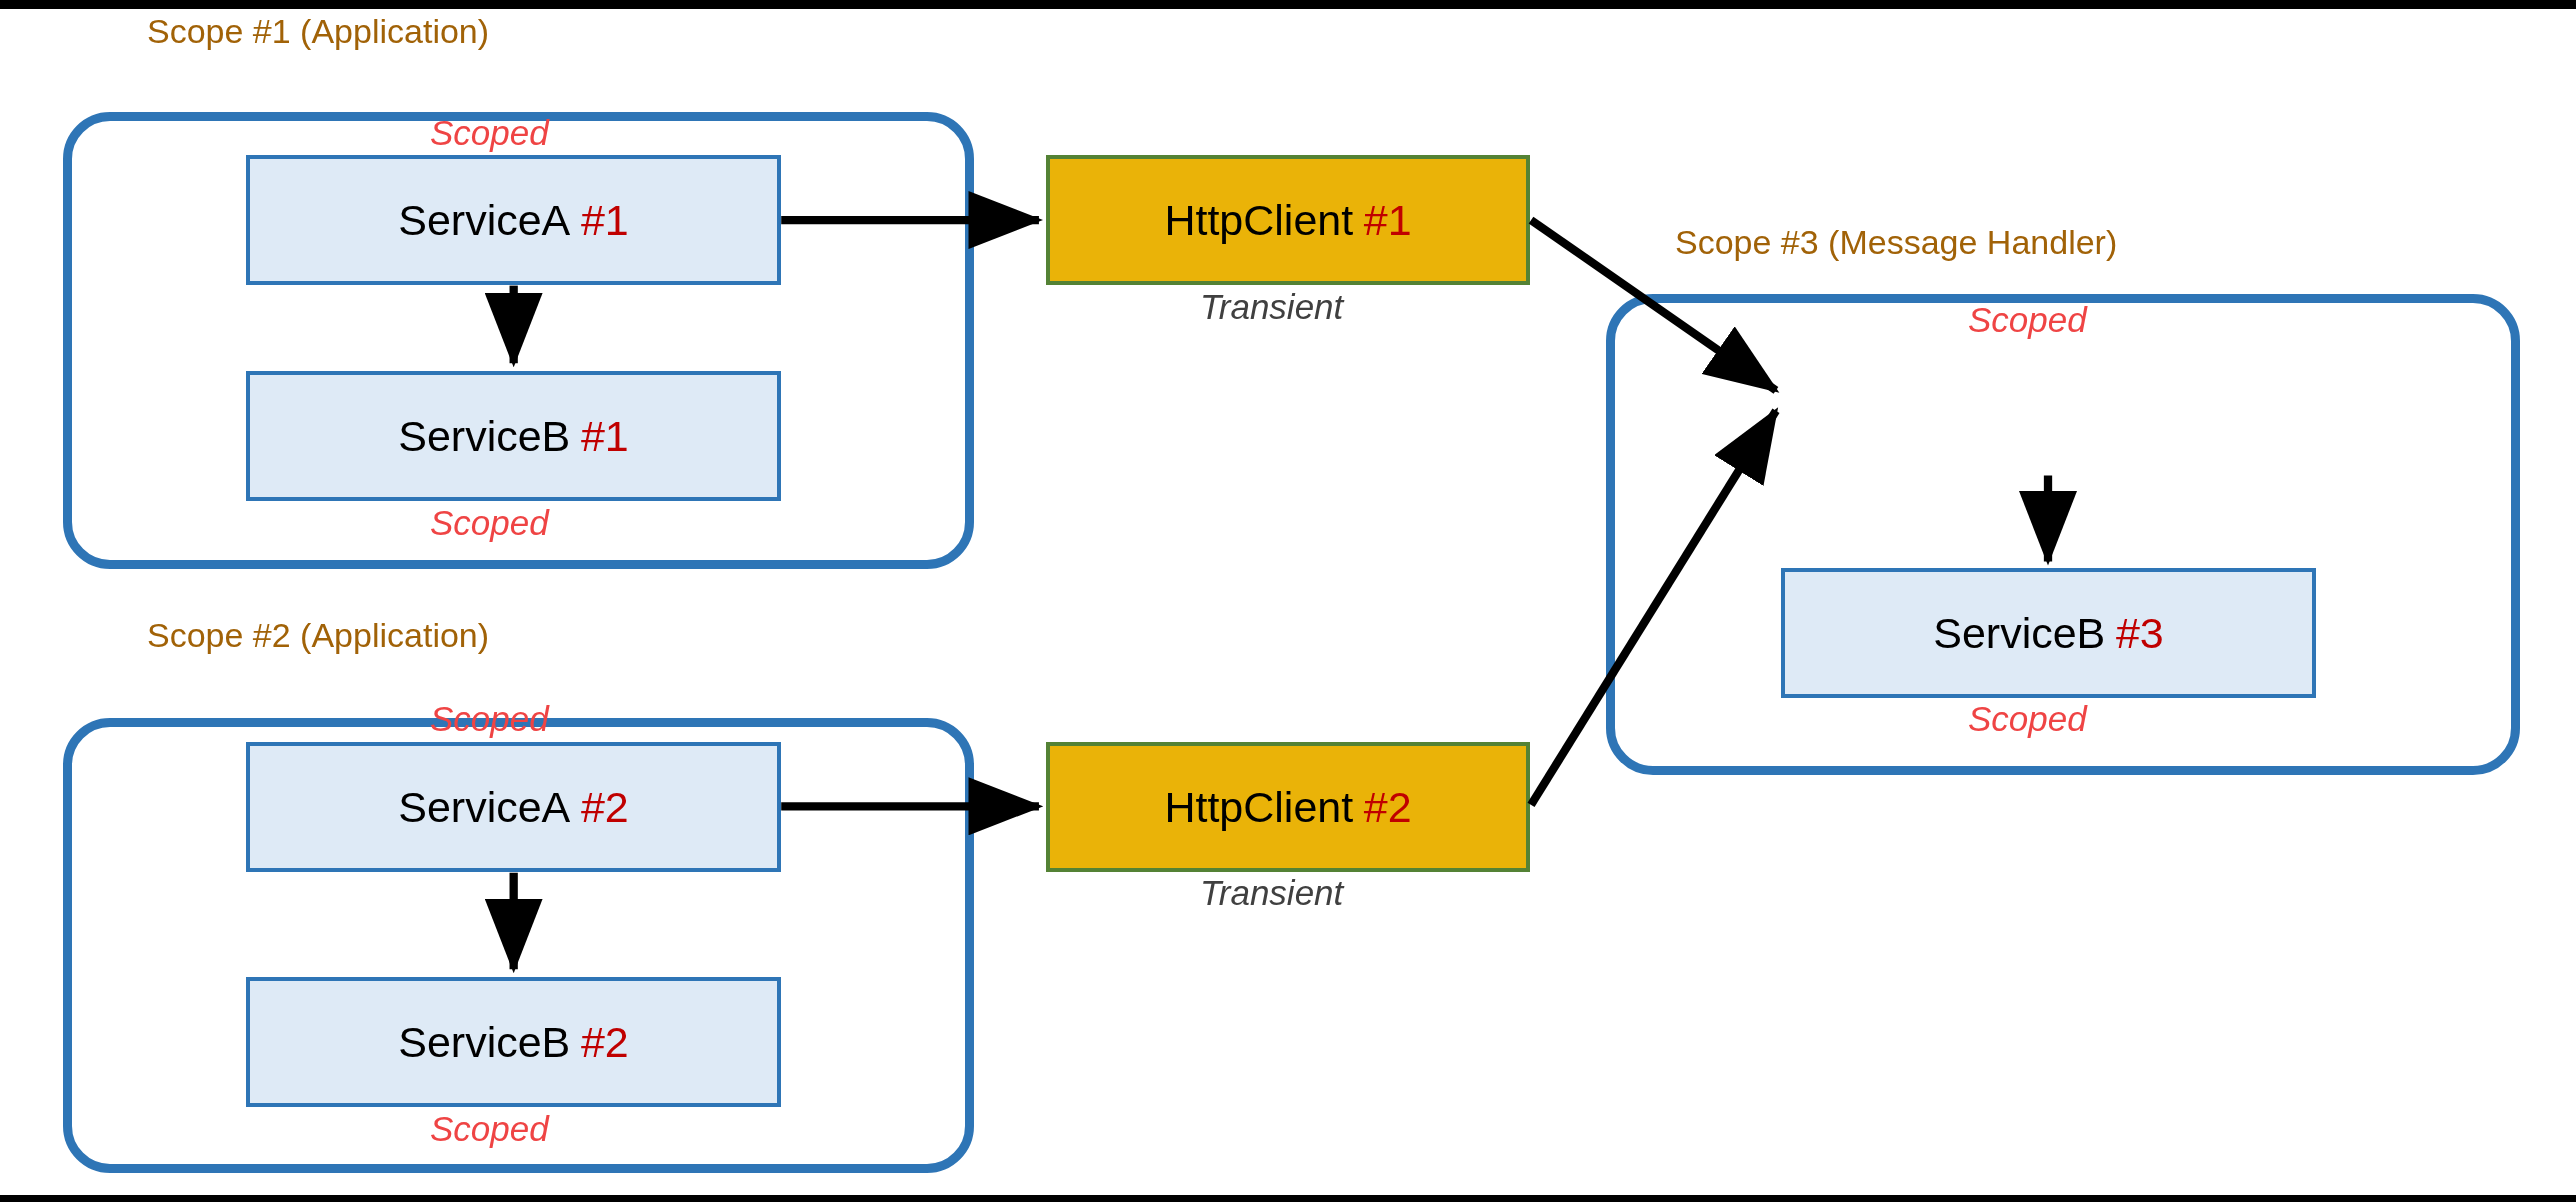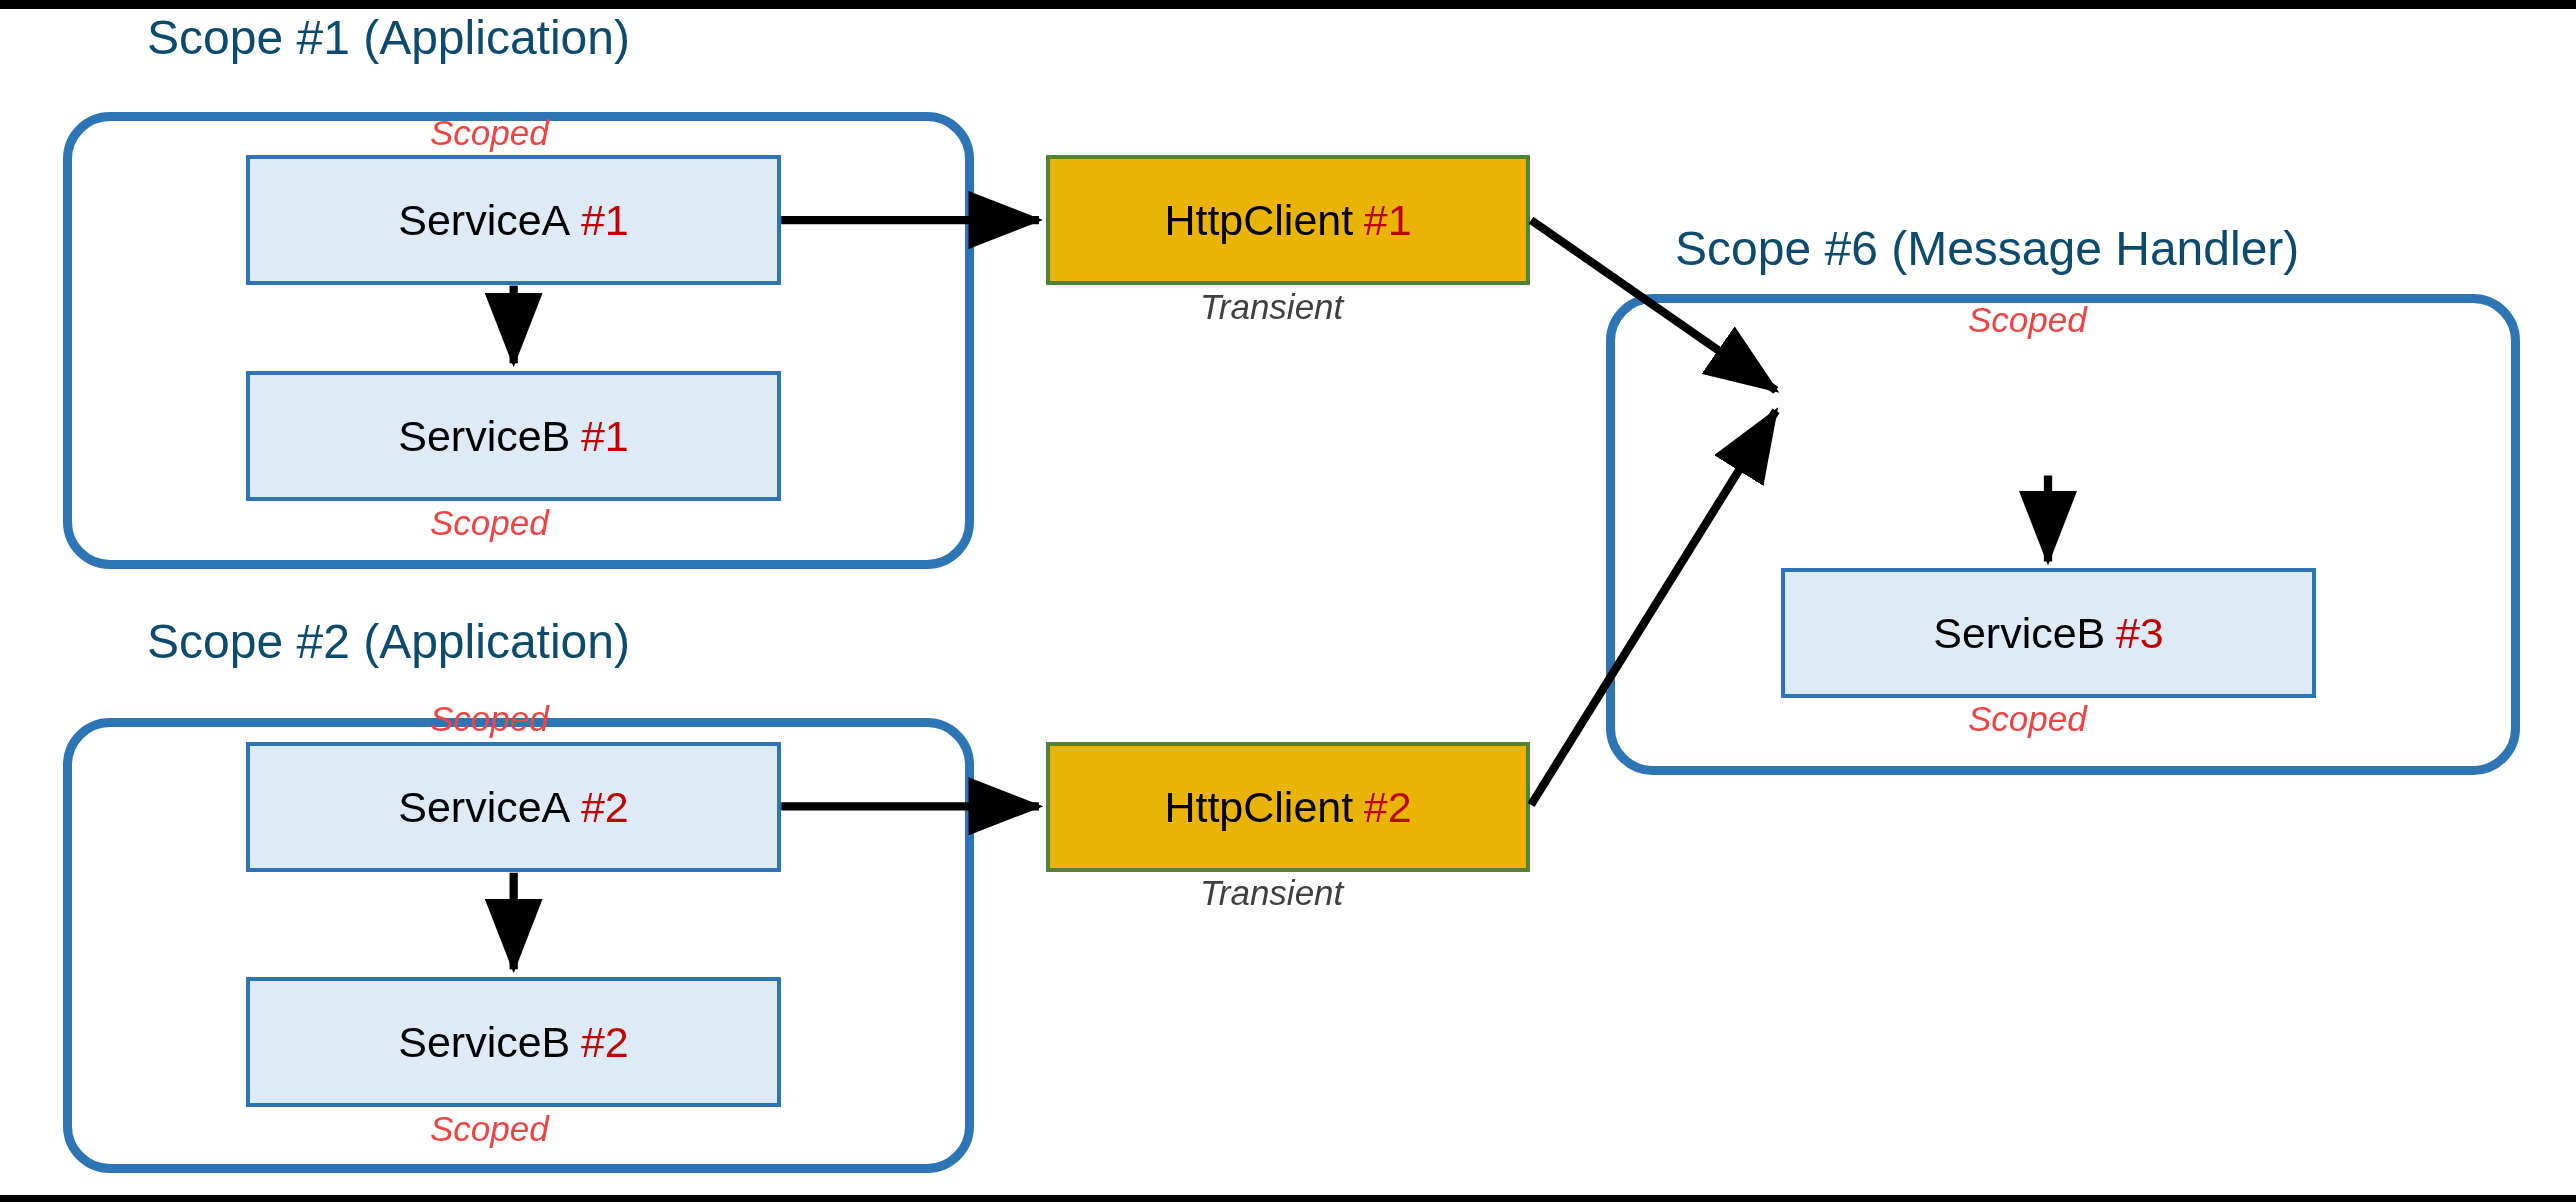--- a/index.html
+++ b/index.html
@@ -35,22 +35,22 @@
     position: absolute;
     box-sizing: border-box;
     border: 9.8px solid #2E75B6;
     border-radius: 47px;
     background: transparent;
   }
 
   
   .scope-title {
     position: absolute;
-    color: #0c4a6e;
-    font-size: 48px;
+    color: #a16207;
+    font-size: 34px;
     line-height: 1.0;
     white-space: nowrap;
     font-family: "Liberation Sans", sans-serif;
   }
 
   
   .node {
     position: absolute;
     box-sizing: border-box;
     display: flex;
@@ -119,21 +119,21 @@
 
   <div class="caption scoped" style="left:430px; top:505px;">Scoped</div>
 
   <div class="node green" style="left:1046px; top:155px; width:484px; height:130px;">
     <span>HttpClient</span>
     <span class="num">#1</span>
   </div>
 
   <div class="caption transient" style="left:1200px; top:289px;">Transient</div>
 
-  <div class="scope-title" style="left:1675px; top:225px;">Scope #6 (Message Handler)</div>
+  <div class="scope-title" style="left:1675px; top:225px;">Scope #3 (Message Handler)</div>
 
   <div class="scope-box" style="left:1606px; top:294px; width:914px; height:481px;"></div>
 
   <div class="caption scoped" style="left:1968px; top:302px;">Scoped</div>
 
 
   <div class="node blue" style="left:1781px; top:568px; width:535px; height:130px;">
     <span>ServiceB</span>
     <span class="num">#3</span>
   </div>

